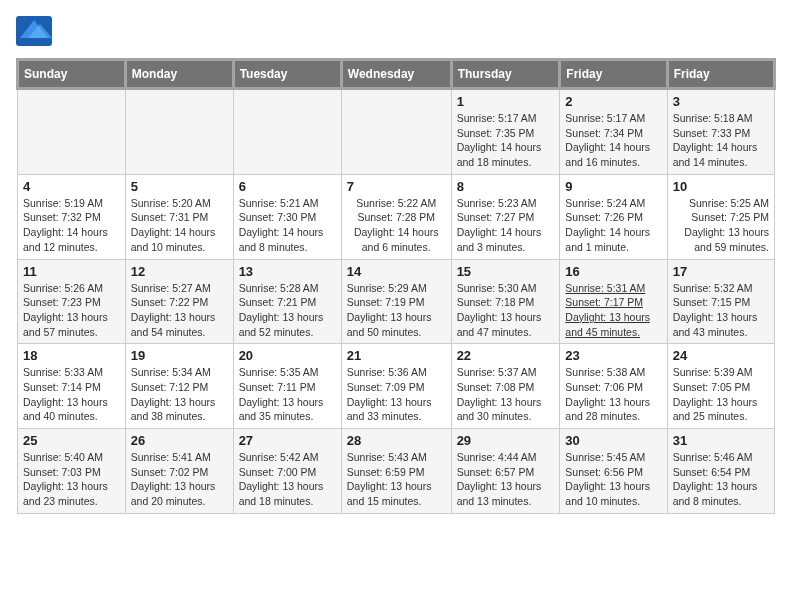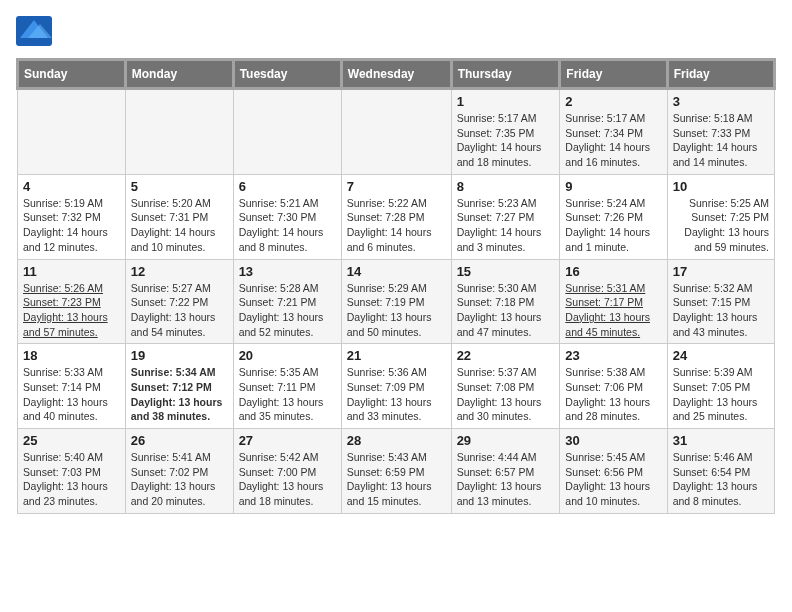--- a/index.html
+++ b/index.html
@@ -168,21 +168,21 @@
         </td>
         <td>
           <span class="day-num">6</span>
           <div class="day-info" style="white-space: pre-line;">Sunrise: 5:21 AM
 Sunset: 7:30 PM
 Daylight: 14 hours
 and 8 minutes.</div>
         </td>
         <td>
           <span class="day-num">7</span>
-          <div class="day-info" style="white-space: pre-line;">Sunrise: 5:22 AM
+          <div class="day-info" style="white-space: pre-line; text-align: center;">Sunrise: 5:22 AM
 Sunset: 7:28 PM
 Daylight: 14 hours
 and 6 minutes.</div>
         </td>
         <td>
           <span class="day-num">8</span>
           <div class="day-info" style="white-space: pre-line;">Sunrise: 5:23 AM
 Sunset: 7:27 PM
 Daylight: 14 hours
 and 3 minutes.</div>
@@ -198,21 +198,21 @@
           <span class="day-num">10</span>
           <div class="day-info" style="white-space: pre-line; text-align: right;">Sunrise: 5:25 AM
 Sunset: 7:25 PM
 Daylight: 13 hours
 and 59 minutes.</div>
         </td>
       </tr>
       <tr>
         <td>
           <span class="day-num">11</span>
-          <div class="day-info" style="white-space: pre-line; text-decoration: underline;">Sunrise: 5:26 AM
+          <div class="day-info" style="white-space: pre-line;">Sunrise: 5:26 AM
 Sunset: 7:23 PM
 Daylight: 13 hours
 and 57 minutes.</div>
         </td>
         <td>
           <span class="day-num">12</span>
           <div class="day-info" style="white-space: pre-line;">Sunrise: 5:27 AM
 Sunset: 7:22 PM
 Daylight: 13 hours
 and 54 minutes.</div>
@@ -256,21 +256,21 @@
       <tr>
         <td>
           <span class="day-num">18</span>
           <div class="day-info" style="white-space: pre-line;">Sunrise: 5:33 AM
 Sunset: 7:14 PM
 Daylight: 13 hours
 and 40 minutes.</div>
         </td>
         <td>
           <span class="day-num">19</span>
-          <div class="day-info" style="white-space: pre-line; font-weight: bold;">Sunrise: 5:34 AM
+          <div class="day-info" style="white-space: pre-line;">Sunrise: 5:34 AM
 Sunset: 7:12 PM
 Daylight: 13 hours
 and 38 minutes.</div>
         </td>
         <td>
           <span class="day-num">20</span>
           <div class="day-info" style="white-space: pre-line;">Sunrise: 5:35 AM
 Sunset: 7:11 PM
 Daylight: 13 hours
 and 35 minutes.</div>

